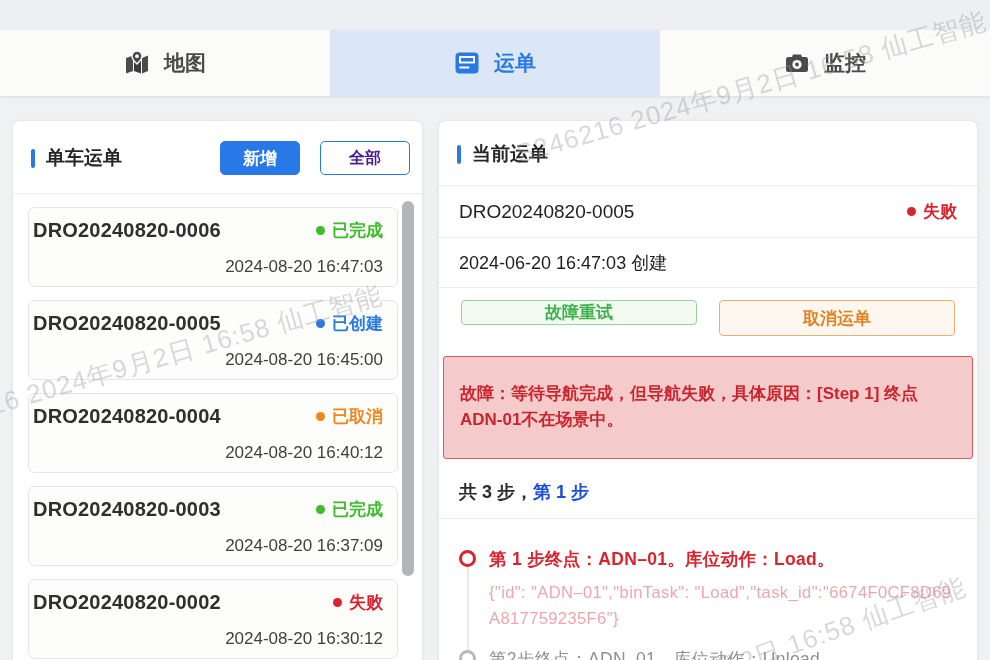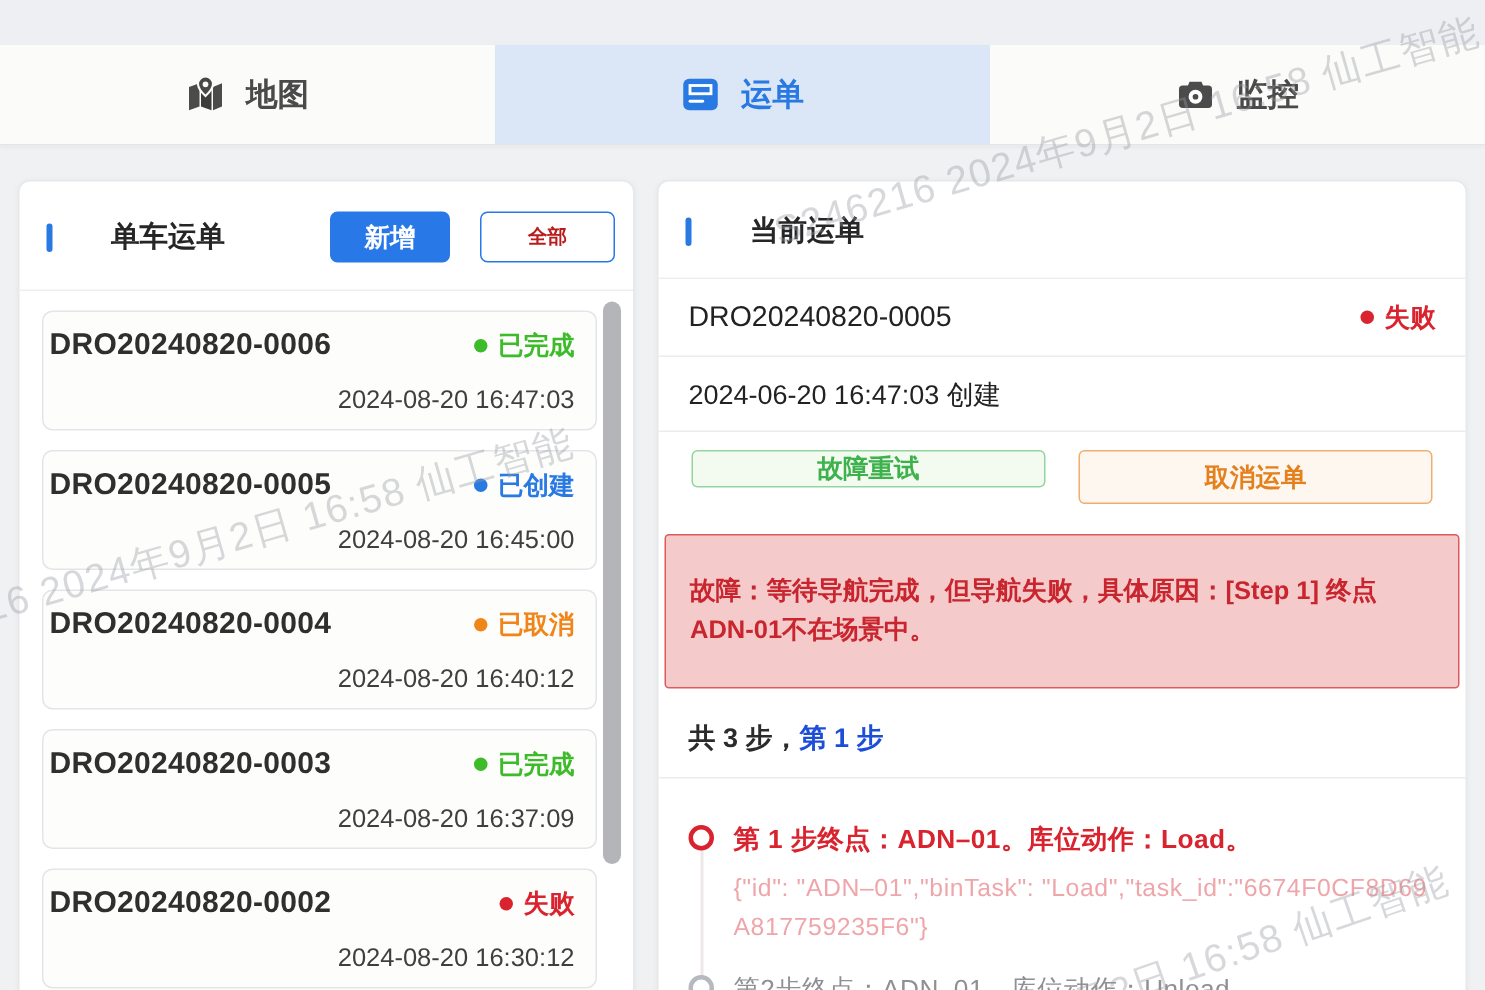--- a/index.html
+++ b/index.html
@@ -23,35 +23,35 @@
   .tab .ticon { width:26px; height:26px; display:inline-block; }
   
   .main { position:absolute; left:0; top:98px; right:0; bottom:0; }
   .panel {
     position:absolute; background:#ffffff; border:1px solid #e7e8ea;
     border-radius:8px; box-shadow:0 1px 4px rgba(0,0,0,.05);
   }
   #left-panel  { left:12px;  top:22px; width:411px; height:600px; }
   #right-panel { left:438px; top:22px; width:540px; height:600px; }
   .panel-header {
-    display:flex; align-items:center; padding:20px 12px 18px 18px;gap:28px;
+    display:flex; align-items:center; padding:20px 12px 18px 18px;
   }
   .bluebar { width:4px; height:19px; background:#2879e2; border-radius:2px; margin-right:11px; }
   .panel-title { font-size:19px; font-weight:700; color:#262626; }
   .hdr-divider { border-bottom:1px solid #efefef; }
   
   .hdr-btns { margin-left:auto; display:flex; gap:20px; }
   .btn-primary {
     width:80px; height:34px; background:#2878e8; color:#fff; border:1px solid #2878e8;
     border-radius:5px; font-size:17px; font-weight:600; cursor:pointer;
     font-family:inherit;
   }
   .btn-ghost {
-    width:90px; height:34px; background:#fff; color:#b91c1c; border:1px solid #2878e8;
-    border-radius:5px; font-size:13px; font-weight:600; cursor:pointer;
+    width:90px; height:34px; background:#fff; color:#4c1d95; border:1px solid #2878e8;
+    border-radius:5px; font-size:16px; font-weight:600; cursor:pointer;
     font-family:inherit;
   }
   
   .order-list { padding:13px 24px 0 15px; }
   .order-card {
     border:1px solid #e4e5e7; background:#fdfdfc; border-radius:7px;
     height:80px; padding:11px 14px 9px 4px; margin-bottom:13px;
     display:flex; flex-direction:column; justify-content:space-between;
     cursor:pointer;
   }

